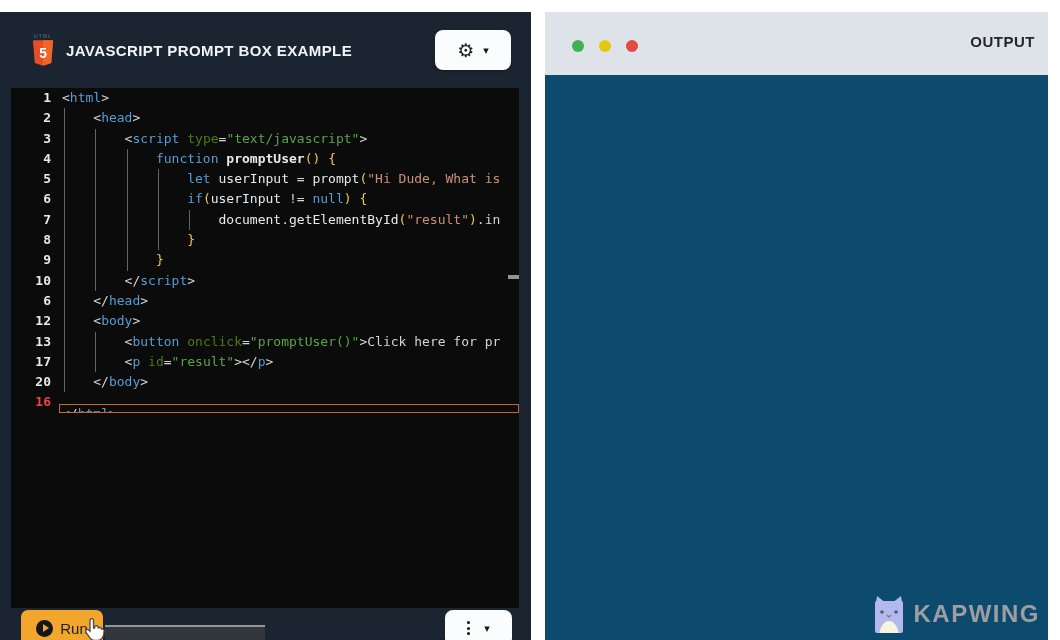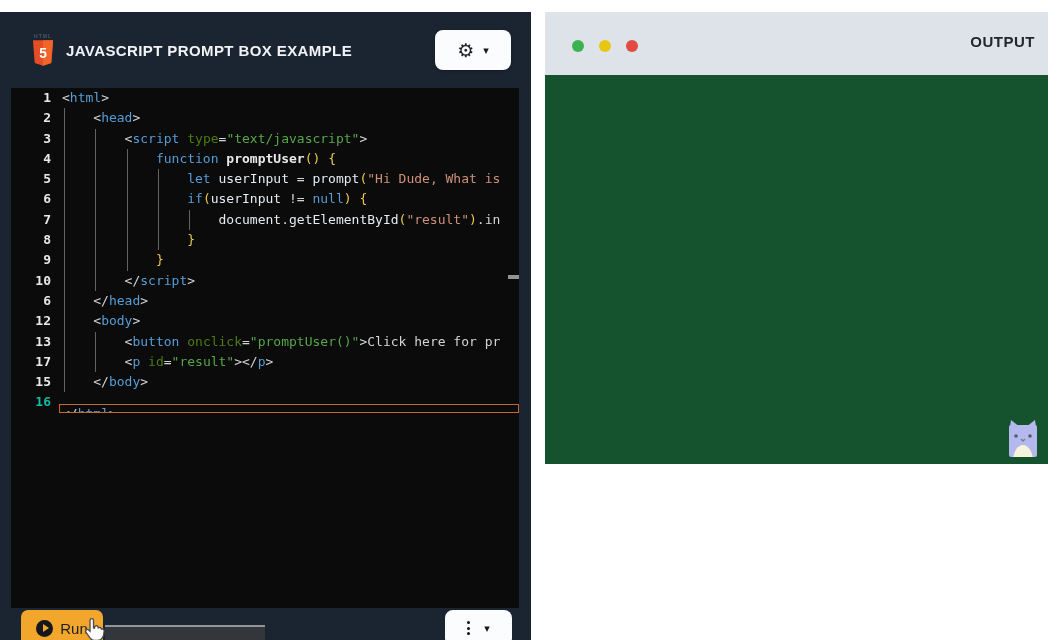--- a/index.html
+++ b/index.html
@@ -17,21 +17,21 @@
             border-radius:8px;display:flex;align-items:center;justify-content:center;gap:9px;
             box-shadow:0 1px 3px rgba(0,0,0,.35);cursor:pointer;}
   .gear-glyph{font-size:19px;color:#1d2025;line-height:1;}
   .caret{font-size:11px;color:#15181c;line-height:1;}
 
   
   .editor{position:absolute;left:11px;top:76px;width:508px;height:520px;background:#0b0b0b;
           font-family:"DejaVu Sans Mono",monospace;font-size:13px;overflow:hidden;}
   .cl{display:flex;height:20.3px;line-height:20.3px;overflow:hidden;}
   .ln{flex:0 0 40px;text-align:right;padding-right:8px;color:#e8e8e8;font-weight:700;user-select:none;}
-  .ln.act{color:#14b8a6;}
+  .ln.act{color:#ef4444;}
   .code{flex:1 1 auto;position:relative;white-space:pre;padding-left:3px;}
   .code.active{outline:1px solid #c36a33;outline-offset:-1px;margin-top:12px;}
   .guide{position:absolute;top:0;bottom:0;width:1px;background:rgba(222,222,222,.42);}
   .sp{display:inline-block;}
   .pl,.tx{color:#d4d4d4;}
   .tg,.kw{color:#569cd6;}
   .at{color:#4d7c0f;}
   .gs{color:#57a64a;}
   .os{color:#ce9178;}
   .br{color:#eec94d;}
@@ -48,21 +48,21 @@
   .run-label{font-size:15px;color:#1c2026;font-weight:500;}
   .run-tooltip{position:absolute;left:105px;top:613px;width:160px;height:27px;background:#33373b;
                border-top:2px solid #8f969c;}
   .kebab-btn{position:absolute;left:445px;top:598px;width:67px;height:36px;background:#fbfcfd;border:none;
              border-radius:8px;display:flex;align-items:center;justify-content:center;gap:14px;cursor:pointer;}
   .dots-col{display:flex;flex-direction:column;gap:2.5px;}
   .dots-col i{width:3px;height:3px;border-radius:50%;background:#101114;}
   .cursor-hand{position:absolute;left:82px;top:604px;z-index:50;pointer-events:none;}
 
   
-  .right-panel{left:545px;top:12px;width:503px;height:452px;background:#14532d;}
+  .right-panel{left:545px;top:12px;width:503px;height:628px;background:#0c4a6e;}
   .out-bar{position:absolute;left:0;top:0;width:503px;height:63px;background:#dde3e9;}
   .dot{position:absolute;top:28px;width:12px;height:12px;border-radius:50%;}
   .dot.g{left:27px;background:#3db253;}
   .dot.y{left:54px;background:#e8c713;}
   .dot.r{left:81px;background:#e14b41;}
   .out-label{position:absolute;right:13px;top:21px;font-size:15px;font-weight:600;color:#23272b;letter-spacing:.5px;}
   .watermark{position:absolute;right:8px;bottom:7px;display:flex;align-items:center;gap:8px;}
   .wm-text{font-size:24px;font-weight:800;color:#9c9ea1;letter-spacing:1.5px;}
 </style>
 </head>
@@ -138,21 +138,21 @@
         </div>
         <div class="cl">
           <span class="ln">13</span>
           <span class="code"><i class="guide" style="left: calc(0ch + 5px);"></i><i class="guide" style="left: calc(4ch + 5px);"></i><span class="sp" style="width: 8ch;"></span><span class="pl">&lt;</span><span class="tg">button</span><span class="pl"> </span><span class="at">onclick</span><span class="pl">=</span><span class="gs">"promptUser()"</span><span class="pl">&gt;</span><span class="tx">Click here for pr</span></span>
         </div>
         <div class="cl">
           <span class="ln">17</span>
           <span class="code"><i class="guide" style="left: calc(0ch + 5px);"></i><i class="guide" style="left: calc(4ch + 5px);"></i><span class="sp" style="width: 8ch;"></span><span class="pl">&lt;</span><span class="tg">p</span><span class="pl"> </span><span class="at">id</span><span class="pl">=</span><span class="gs">"result"</span><span class="pl">&gt;</span><span class="pl">&lt;/</span><span class="tg">p</span><span class="pl">&gt;</span></span>
         </div>
         <div class="cl">
-          <span class="ln">15</span>
+          <span class="ln">20</span>
           <span class="code"><i class="guide" style="left: calc(0ch + 5px);"></i><span class="sp" style="width: 4ch;"></span><span class="pl">&lt;/</span><span class="tg">body</span><span class="pl">&gt;</span></span>
         </div>
         <div class="cl">
           <span class="ln act">16</span>
           <span class="code active"><span class="sp" style="width: 0ch;"></span><span class="pl">&lt;/</span><span class="tg">html</span><span class="pl">&gt;</span></span>
         </div>
       </div>
     <div class="scroll-thumb"></div>
   </div>
 
@@ -192,14 +192,15 @@
   <div class="watermark">
     <svg width="34" height="38" viewBox="0 0 34 38">
       <polygon points="3,14 5,1 14,8" fill="#b3b9ed"></polygon>
       <polygon points="31,14 29,1 20,8" fill="#b3b9ed"></polygon>
       <rect x="3" y="6" width="28" height="32" rx="2" fill="#b3b9ed"></rect>
       <ellipse cx="17" cy="42" rx="10" ry="16" fill="#f7f3dc"></ellipse>
       <circle cx="10" cy="17" r="1.8" fill="#55586e"></circle>
       <circle cx="24" cy="17" r="1.8" fill="#55586e"></circle>
       <path d="M15 20 L17 22 L19 20" fill="none" stroke="#7a7d92" stroke-width="1.4"></path>
     </svg>
+    <span class="wm-text">KAPWING</span>
   </div>
 </div>
 
 </body></html>

